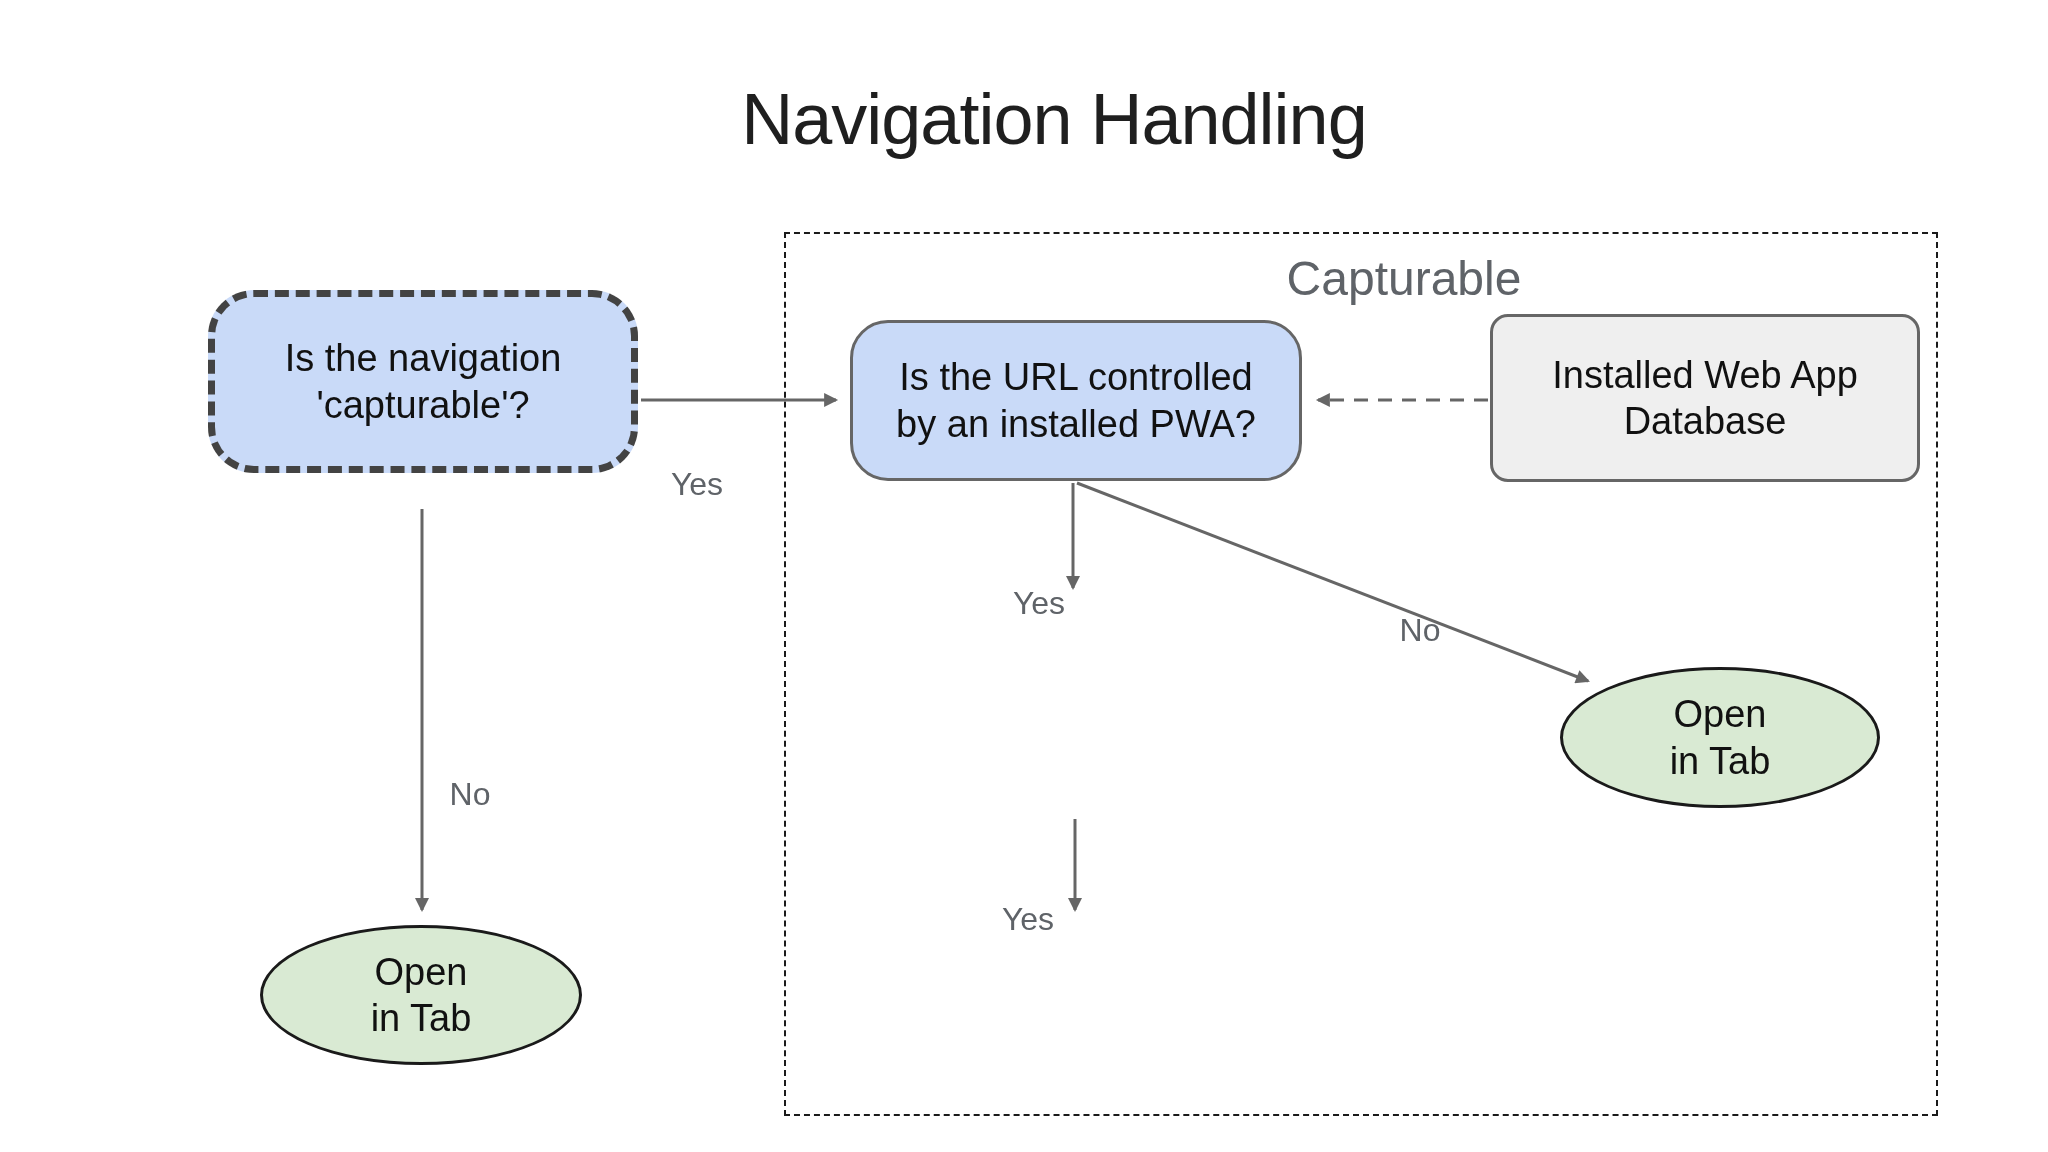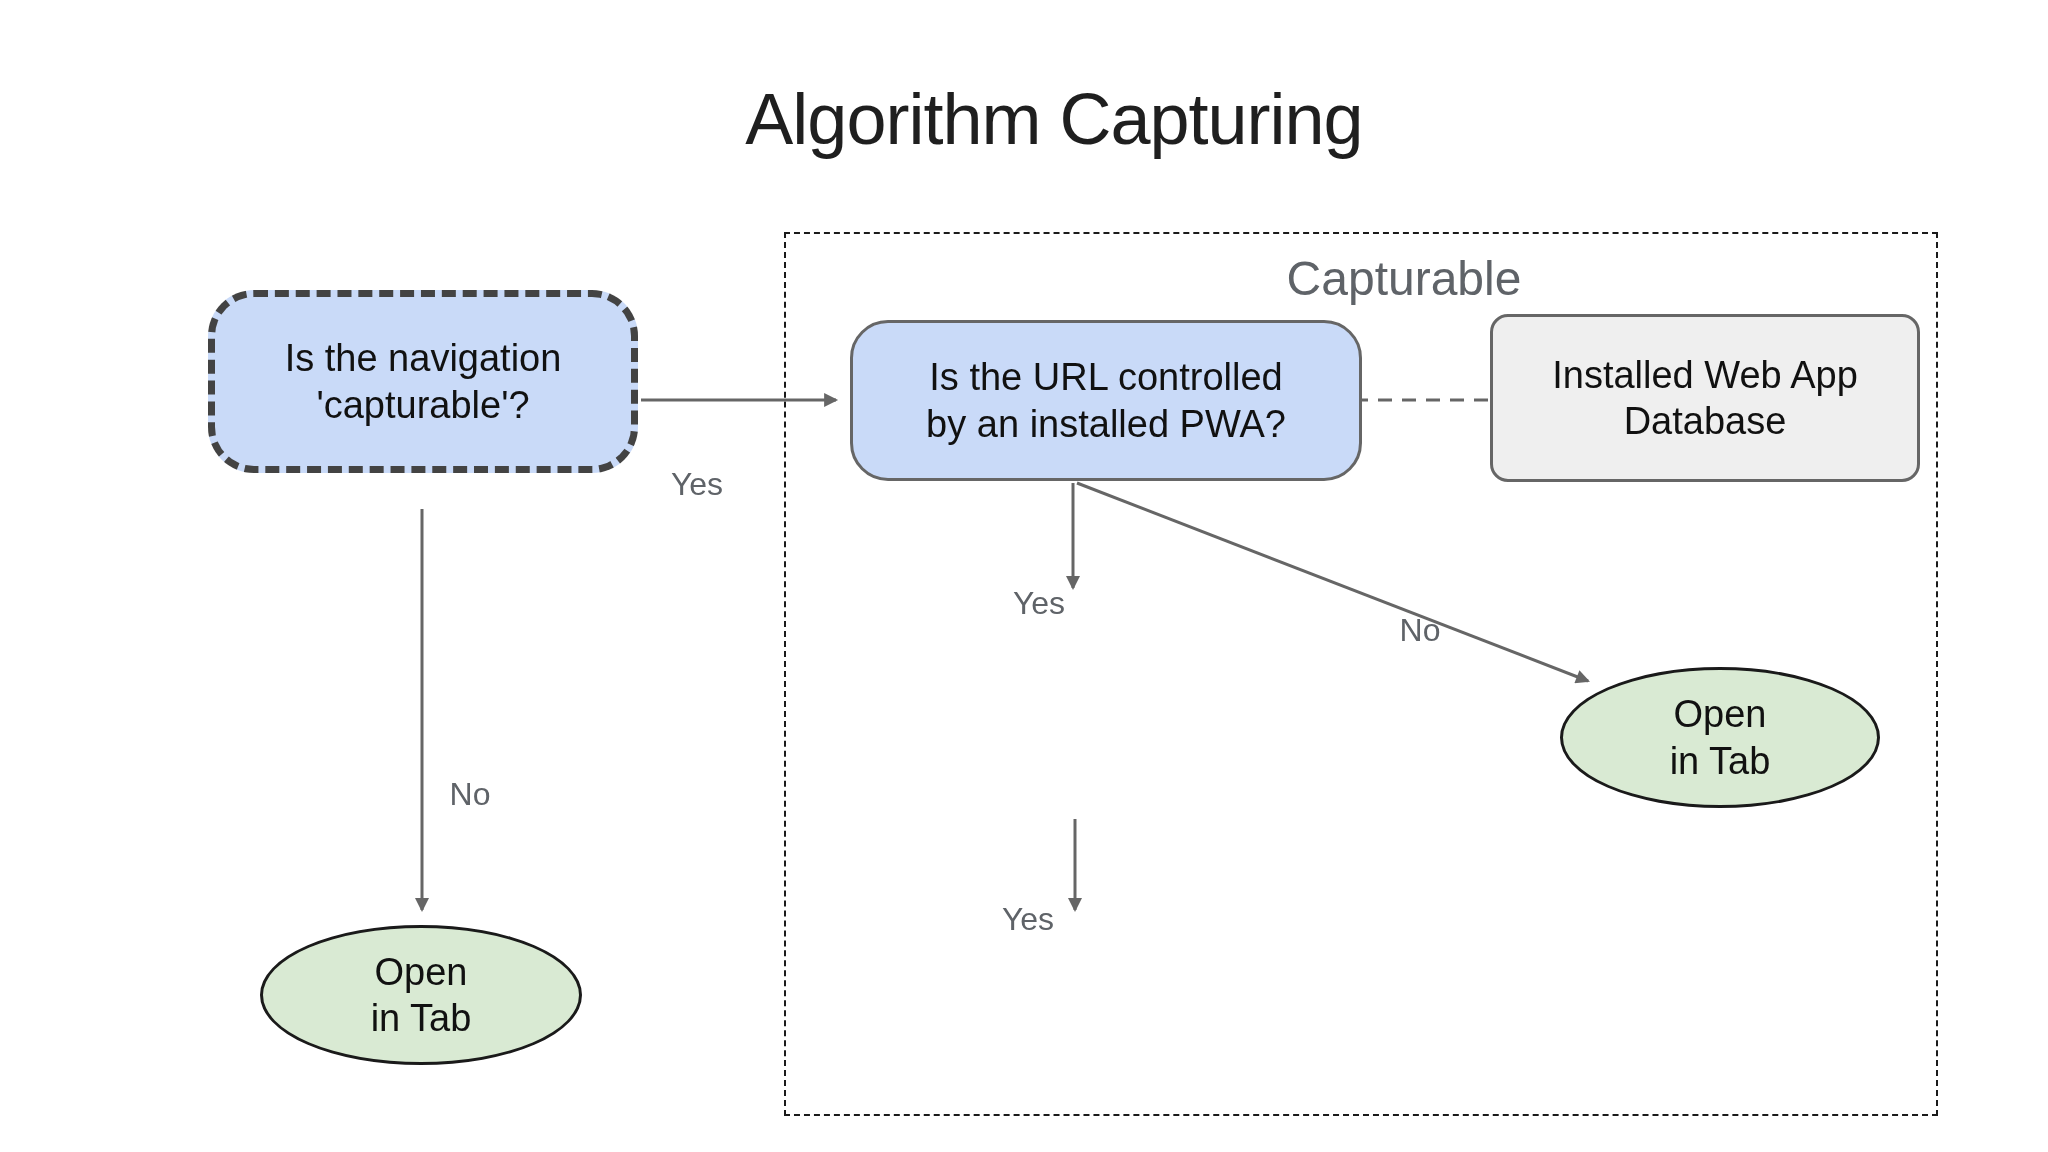--- a/index.html
+++ b/index.html
@@ -73,21 +73,21 @@
   .blue   { background: var(--decision-fill, #c9daf8); }
   .green  { background: var(--terminal-fill, #d9ead3); }
   .gray   { background: var(--database-fill, #efefef); }
   .red    { background: var(--launch-fill, #f4cccc); }
 
   .solid-border  { border: 3px solid var(--solid-border, #666666); }
   .dashed-dark   { border: 7px dashed var(--dashed-border-dark, #434343); }
   .dashed-black  { border: 7px dashed var(--launch-border, #000000); }
 
   .node-nav      { left: 208px;  top: 290px; width: 430px; height: 183px; border-radius: 46px; }
-  .node-url      { left: 850px;  top: 320px; width: 512px; height: 161px; border-radius: 38px; }
+  .node-url      { left: 850px;  top: 320px; width: 452px; height: 161px; border-radius: 38px; }
   .node-db       { left: 1490px; top: 314px; width: 430px; height: 168px; border-radius: 18px; }
   .node-user     { left: 850px;  top: 602px; width: 457px; height: 215px; border-radius: 46px; }
   .node-launch   { left: 848px;  top: 924px; width: 455px; height: 166px; border-radius: 38px; }
 
   .ellipse {
     border-radius: 50%;
     border: 3px solid var(--ellipse-border, #1a1a1a);
   }
   .node-tab-left  { left: 260px;  top: 925px; width: 322px; height: 140px; }
   .node-tab-right { left: 1560px; top: 667px; width: 320px; height: 141px; }
@@ -104,21 +104,21 @@
   .lbl-no1  { left: 470px;  top: 754px; }
   .lbl-yes2 { left: 1039px; top: 563px; }
   .lbl-no2  { left: 1420px; top: 590px; }
   .lbl-yes3 { left: 1028px; top: 879px; }
 </style>
 </head>
 <body>
 
 <div class="canvas">
 
-  <h1 class="title">Algorithm Capturing</h1>
+  <h1 class="title">Navigation Handling</h1>
 
   <div class="group-box"></div>
   <span class="group-label">Capturable</span>
 
   <svg class="edges-layer" width="2048" height="1152" viewBox="0 0 2048 1152" xmlns="http://www.w3.org/2000/svg">
     <defs>
       <marker id="arrow" viewBox="0 0 10 10" refX="8.5" refY="5" markerWidth="16" markerHeight="14" markerUnits="userSpaceOnUse" orient="auto">
         <path class="arrowhead" d="M 0 0 L 10 5 L 0 10 z"></path>
       </marker>
     </defs>

